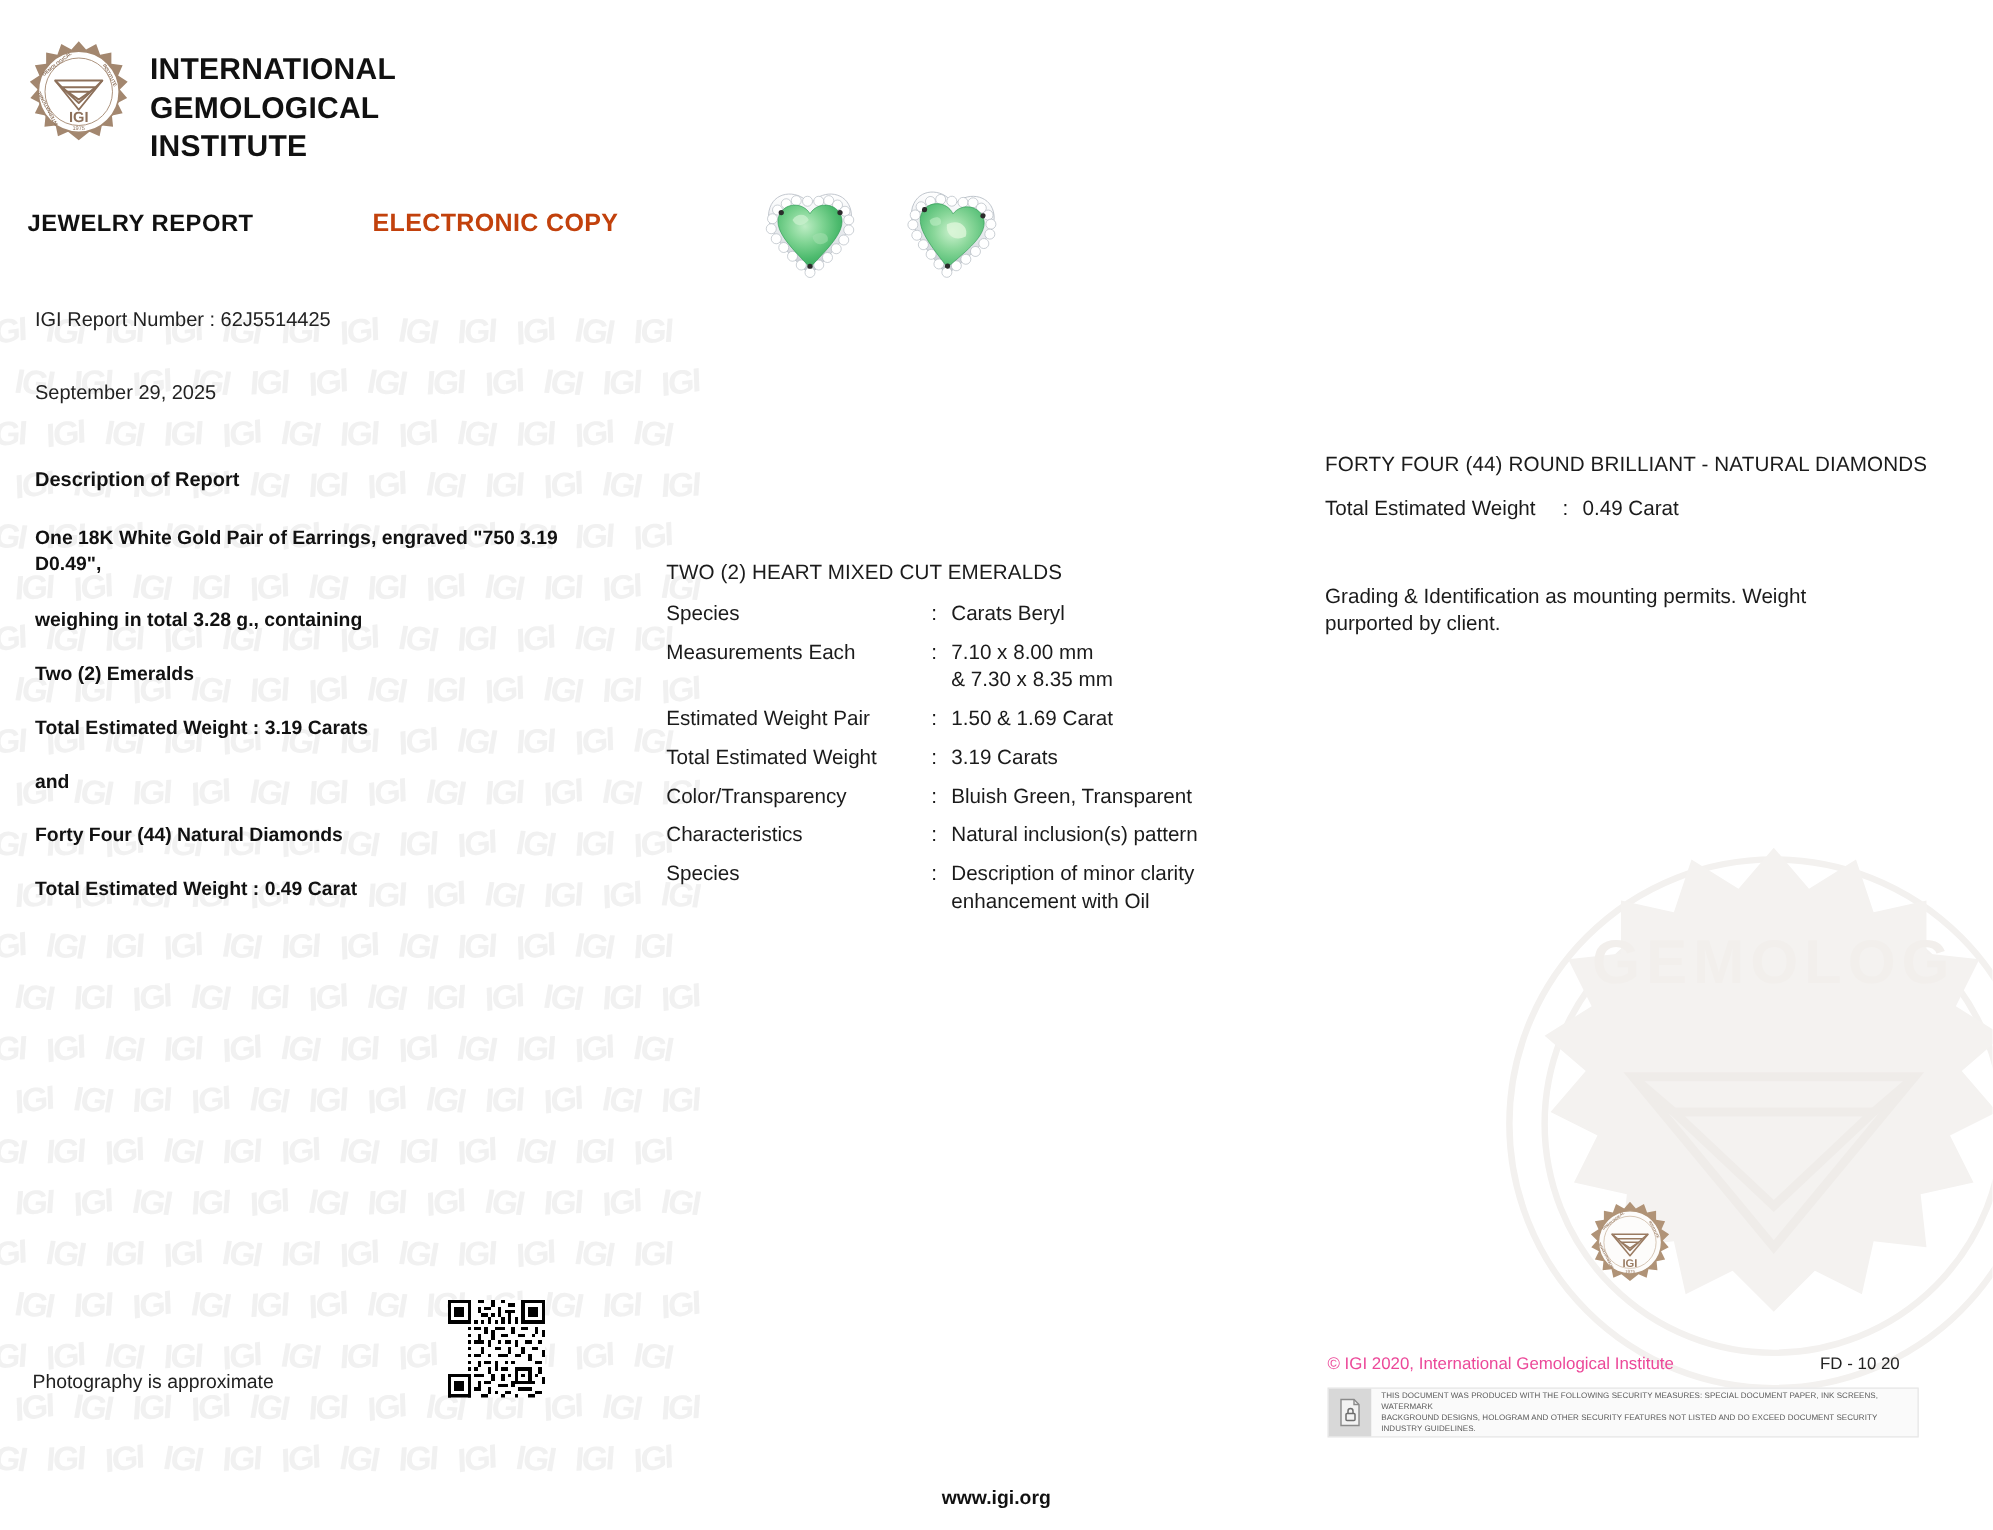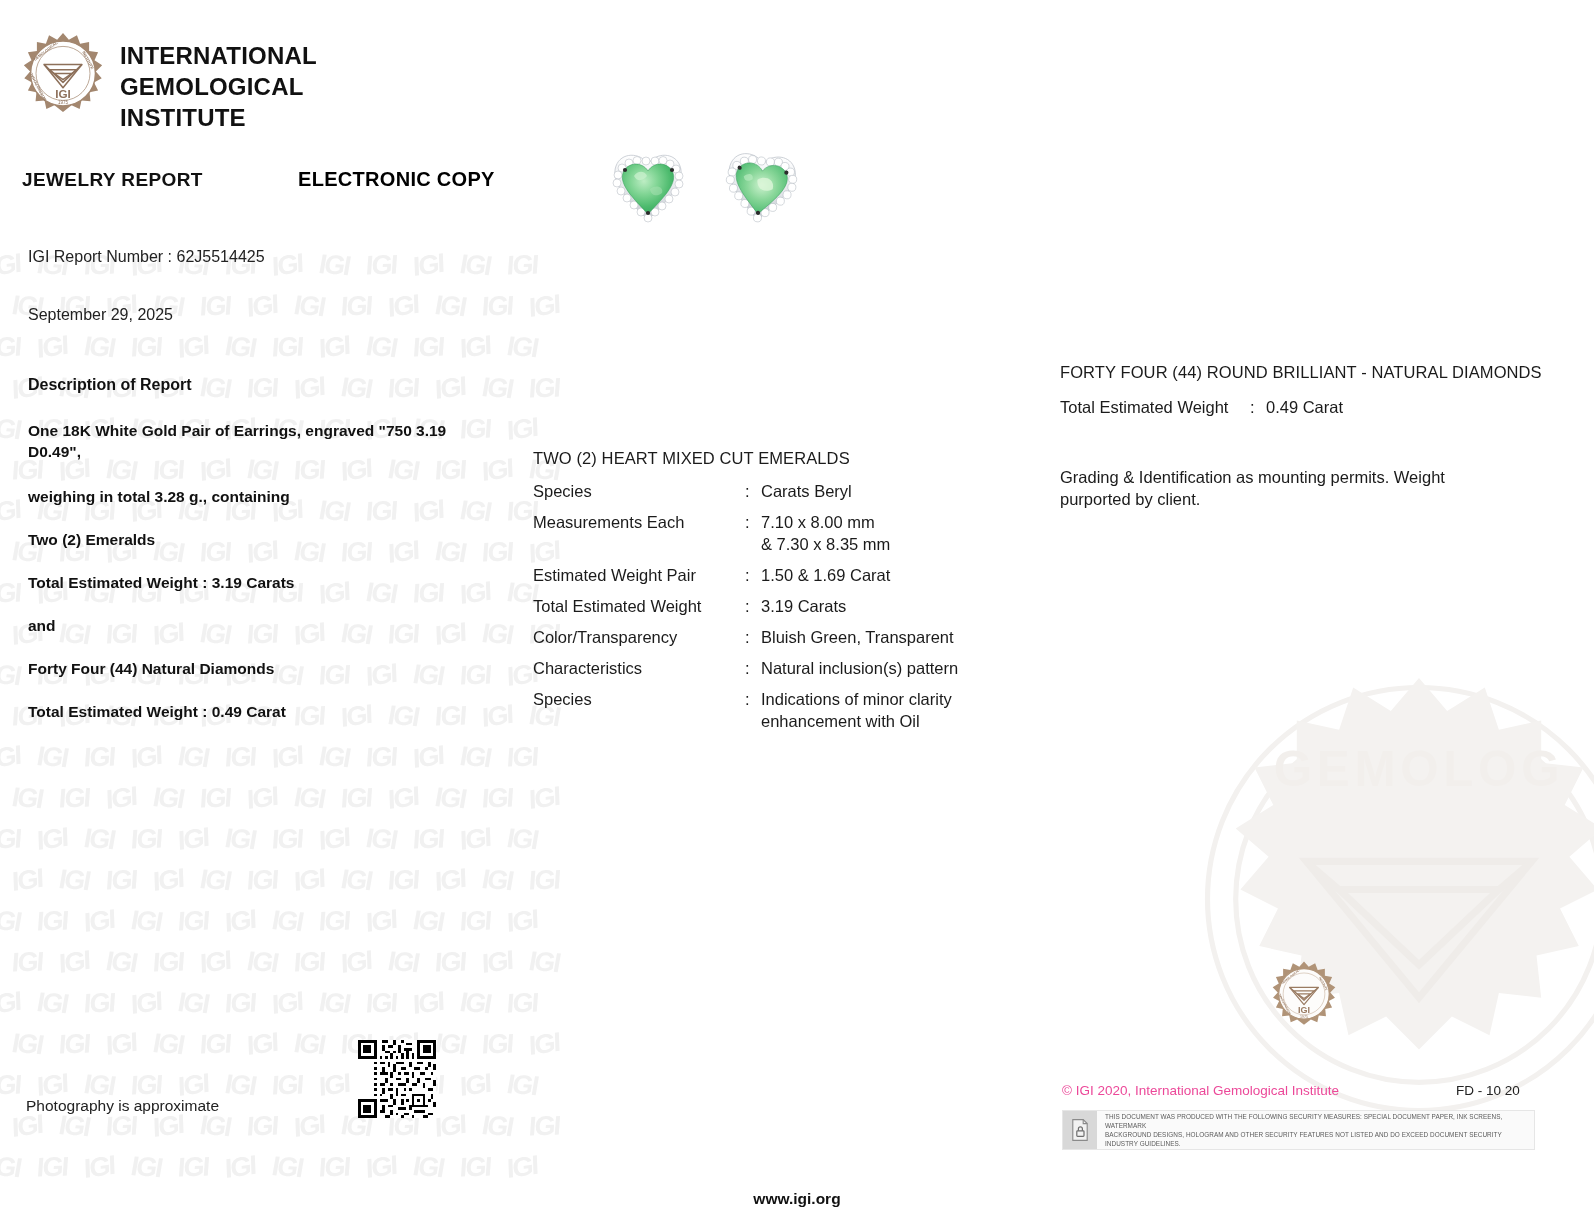--- a/index.html
+++ b/index.html
@@ -472,21 +472,21 @@
       </svg>
     </div>
 
     <div class="logo-text">
       <div>INTERNATIONAL</div>
       <div>GEMOLOGICAL</div>
       <div>INSTITUTE</div>
     </div>
 
     <div class="jewelry-report">JEWELRY REPORT</div>
-    <div class="electronic-copy" id="ecopy" style="color: #000000; text-align: right;">ELECTRONIC COPY</div>
+    <div class="electronic-copy" id="ecopy" style="color: #c2410c; text-align: right;">ELECTRONIC COPY</div>
   </div>
 
   <div class="jewel-photo">
     <svg viewBox="0 0 250 112">
       <defs>
         <radialGradient id="emGrad" cx="42%" cy="34%" r="72%">
           <stop offset="0%" stop-color="#bdedc4"></stop>
           <stop offset="38%" stop-color="#7fd493"></stop>
           <stop offset="72%" stop-color="#4cba6d"></stop>
           <stop offset="100%" stop-color="#35a45c"></stop>
@@ -615,21 +615,21 @@
       <div class="spec-value">Bluish Green, Transparent</div>
     </div>
     <div class="spec-row">
       <div class="spec-label">Characteristics</div>
       <div class="spec-colon">:</div>
       <div class="spec-value">Natural inclusion(s) pattern</div>
     </div>
     <div class="spec-row">
       <div class="spec-label">Species</div>
       <div class="spec-colon">:</div>
-      <div class="spec-value">Indications of minor clarity
+      <div class="spec-value">Description of minor clarity
 enhancement with Oil</div>
     </div>
   </div>
 
   <div class="col-right">
     <div class="section-title">FORTY FOUR (44) ROUND BRILLIANT - NATURAL DIAMONDS</div>
     <div class="spec-row">
       <div class="spec-label">Total Estimated Weight</div>
       <div class="spec-colon">:</div>
       <div class="spec-value">0.49 Carat</div>

